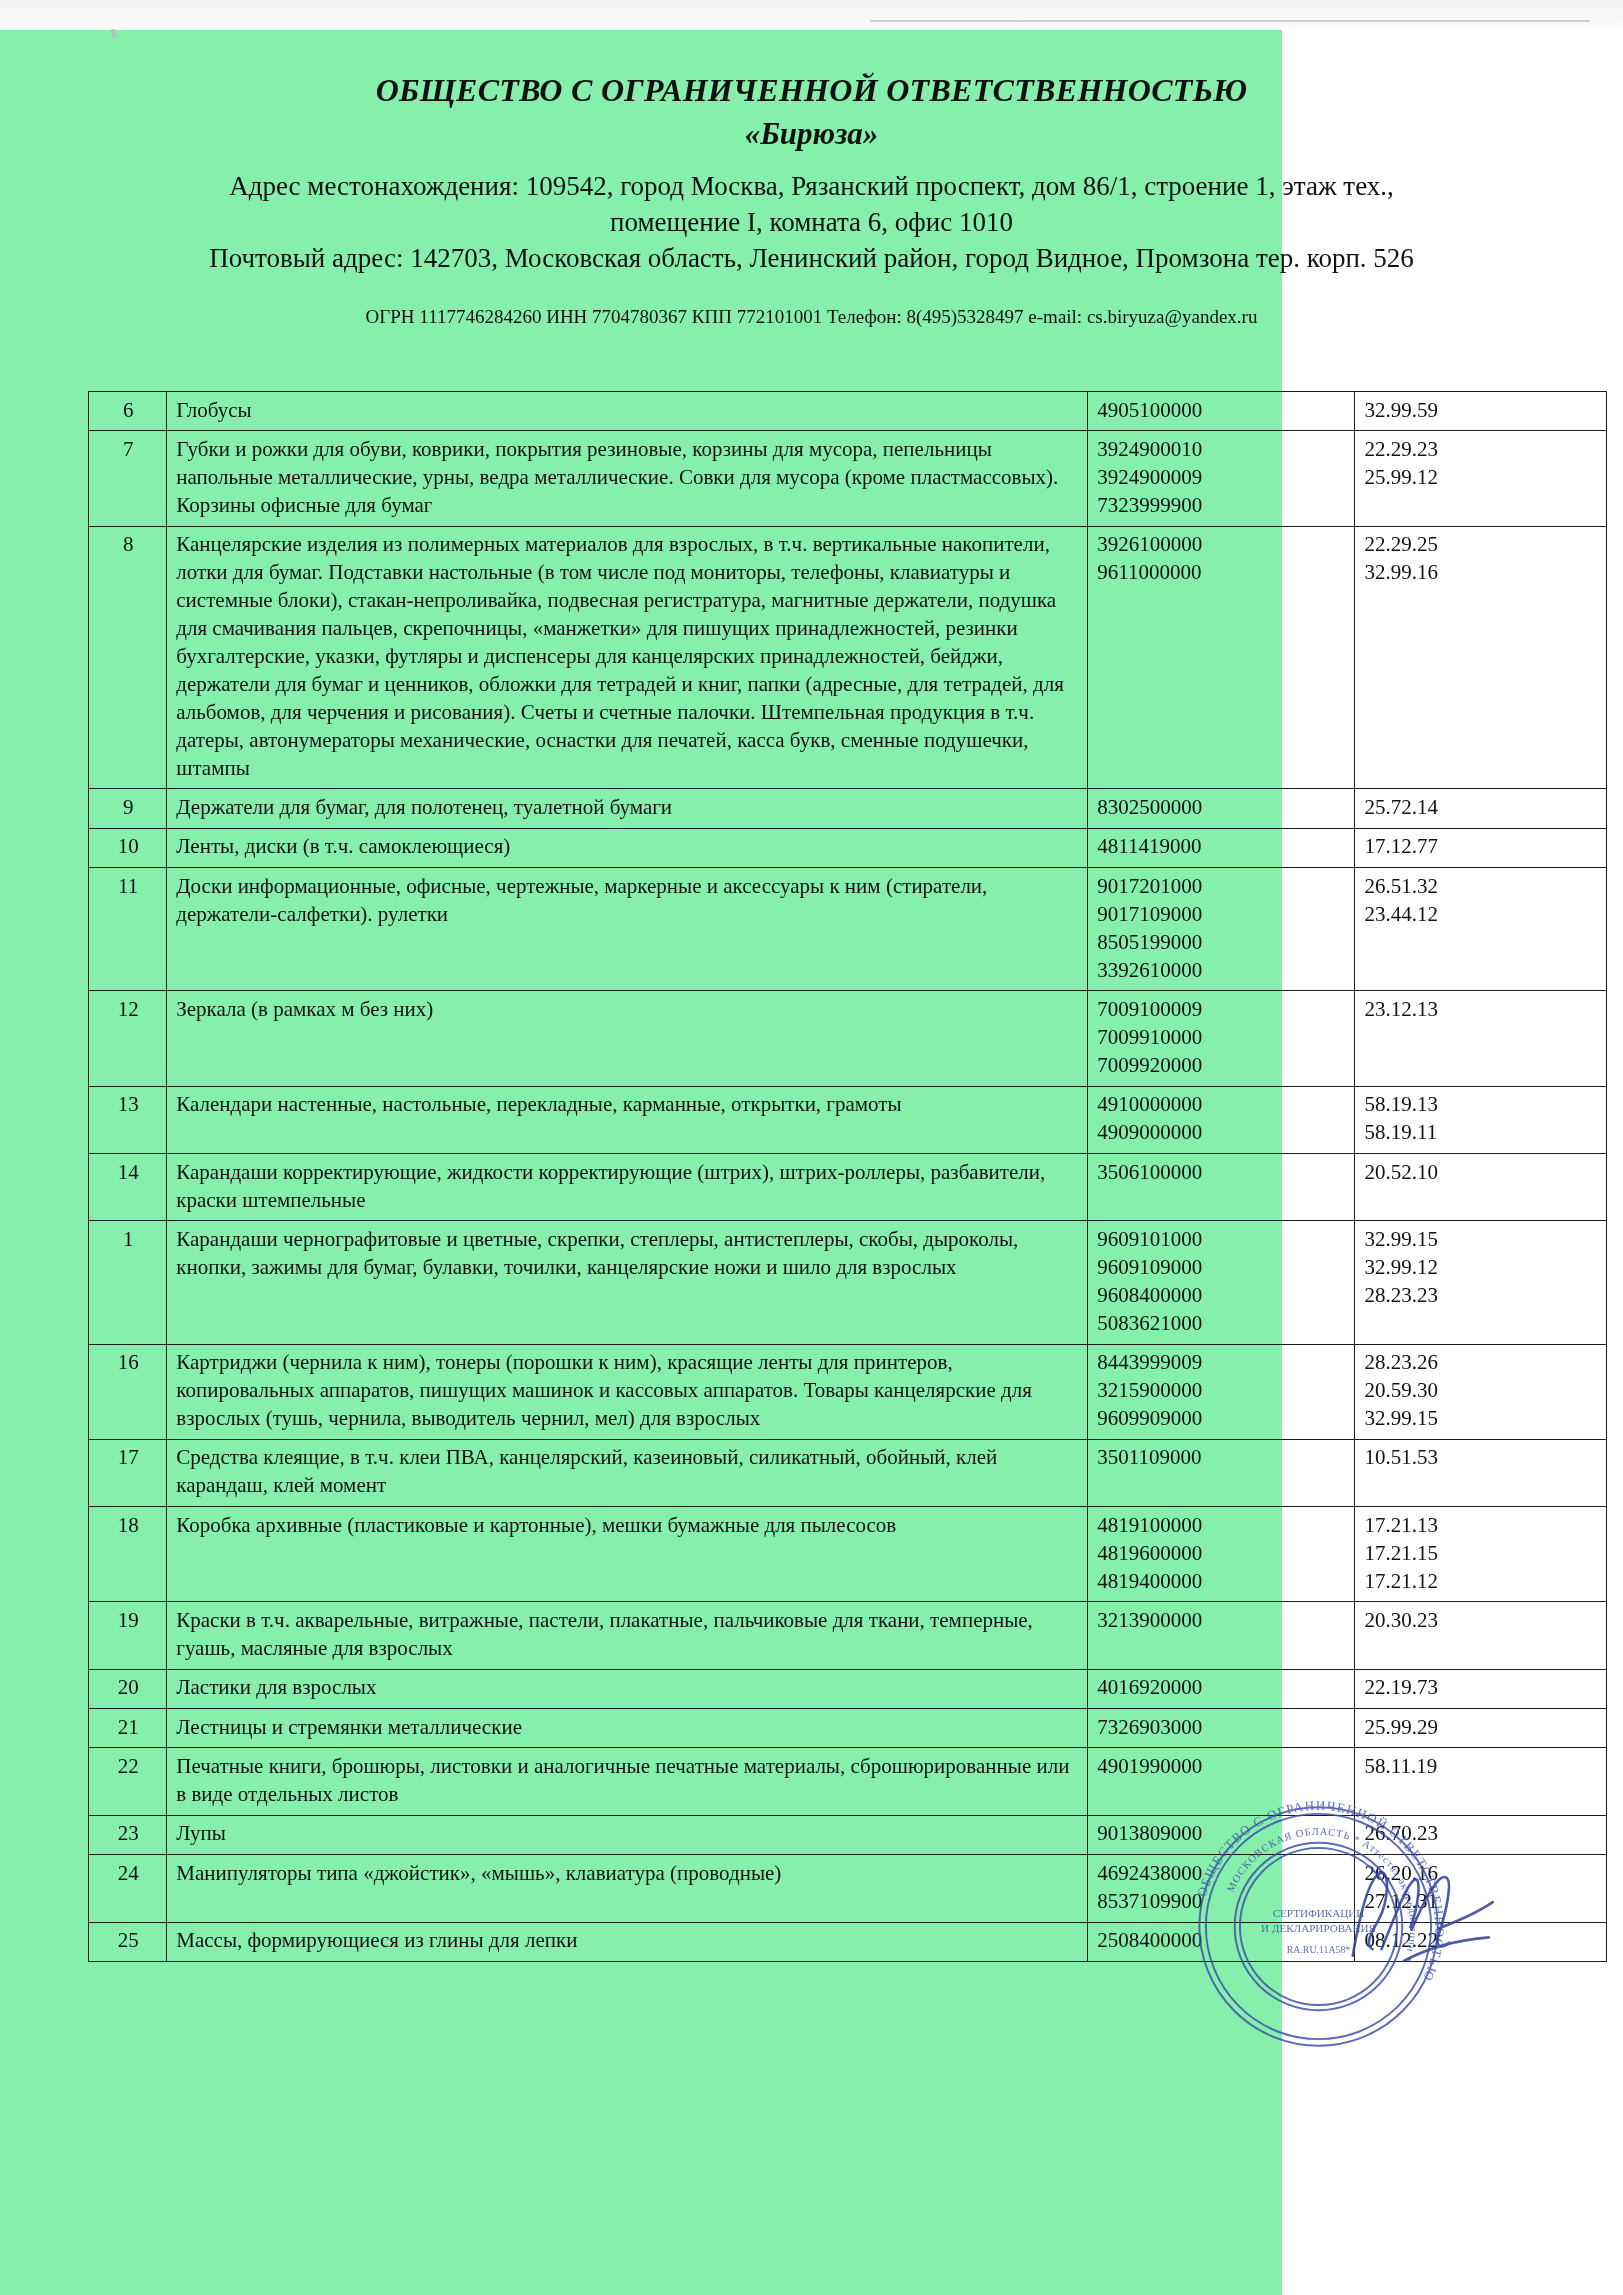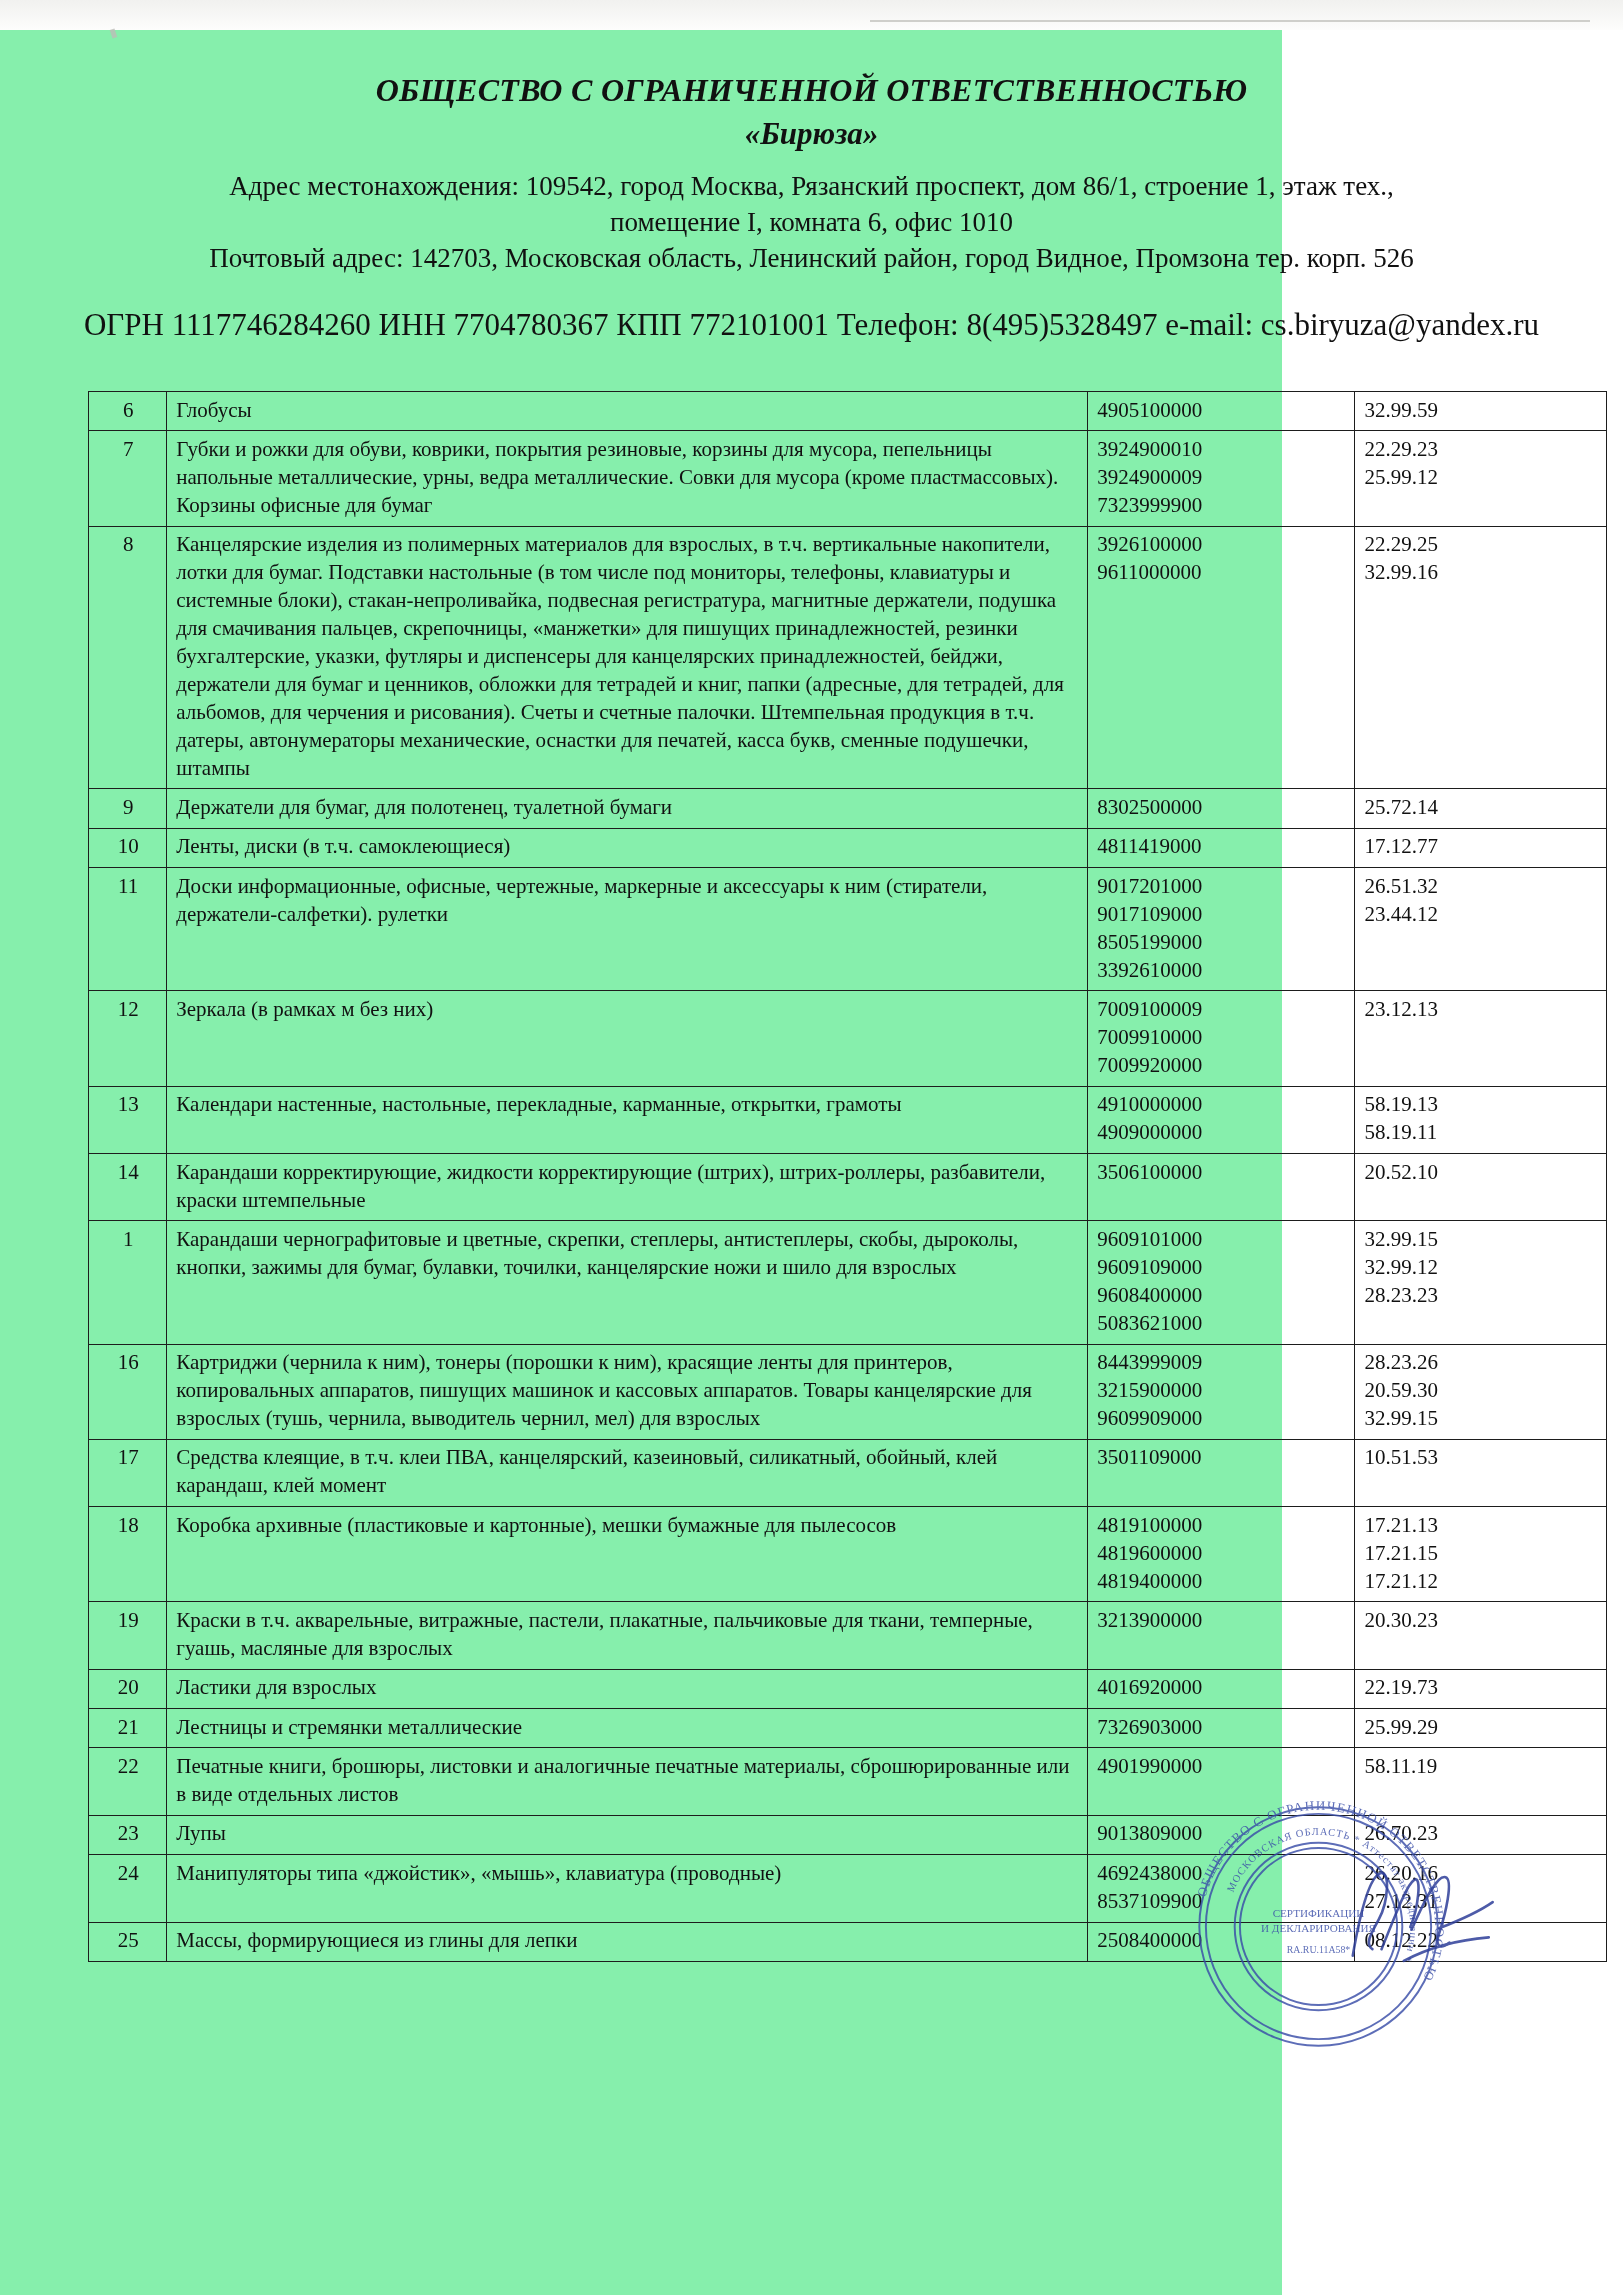--- a/index.html
+++ b/index.html
@@ -58,21 +58,21 @@
     font-family: Liberation Serif, serif;
   }
   .addr-block {
     margin-top: 17px;
     font-size: 27px;
     line-height: 1.32;
   }
   .addr-block .line { display: block; }
   .reg-block {
     margin-top: 27.5px;
-    font-size: 31px;
+    font-size: 19px;
     line-height: 1.34;
   }
 
   
   .tbl-wrap {
     position: absolute;
     left: 88px;
     top: 391px;
     width: 1449px;
   }

